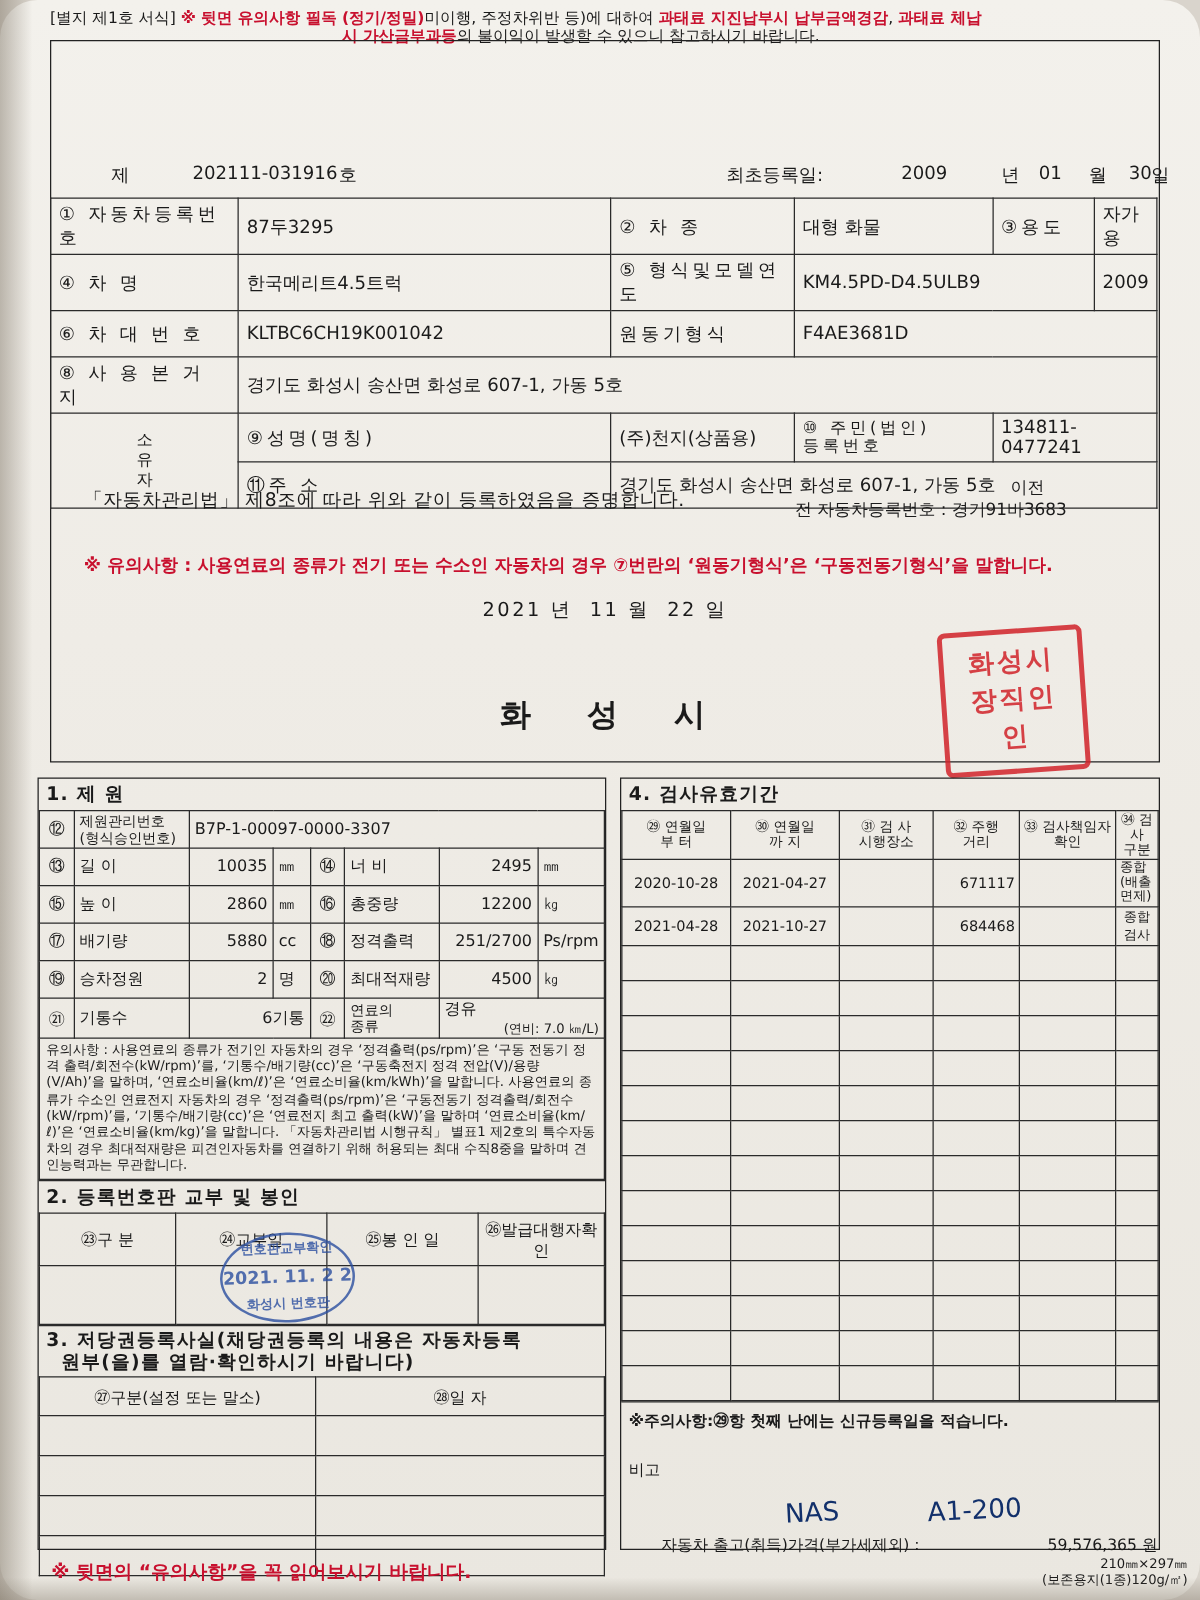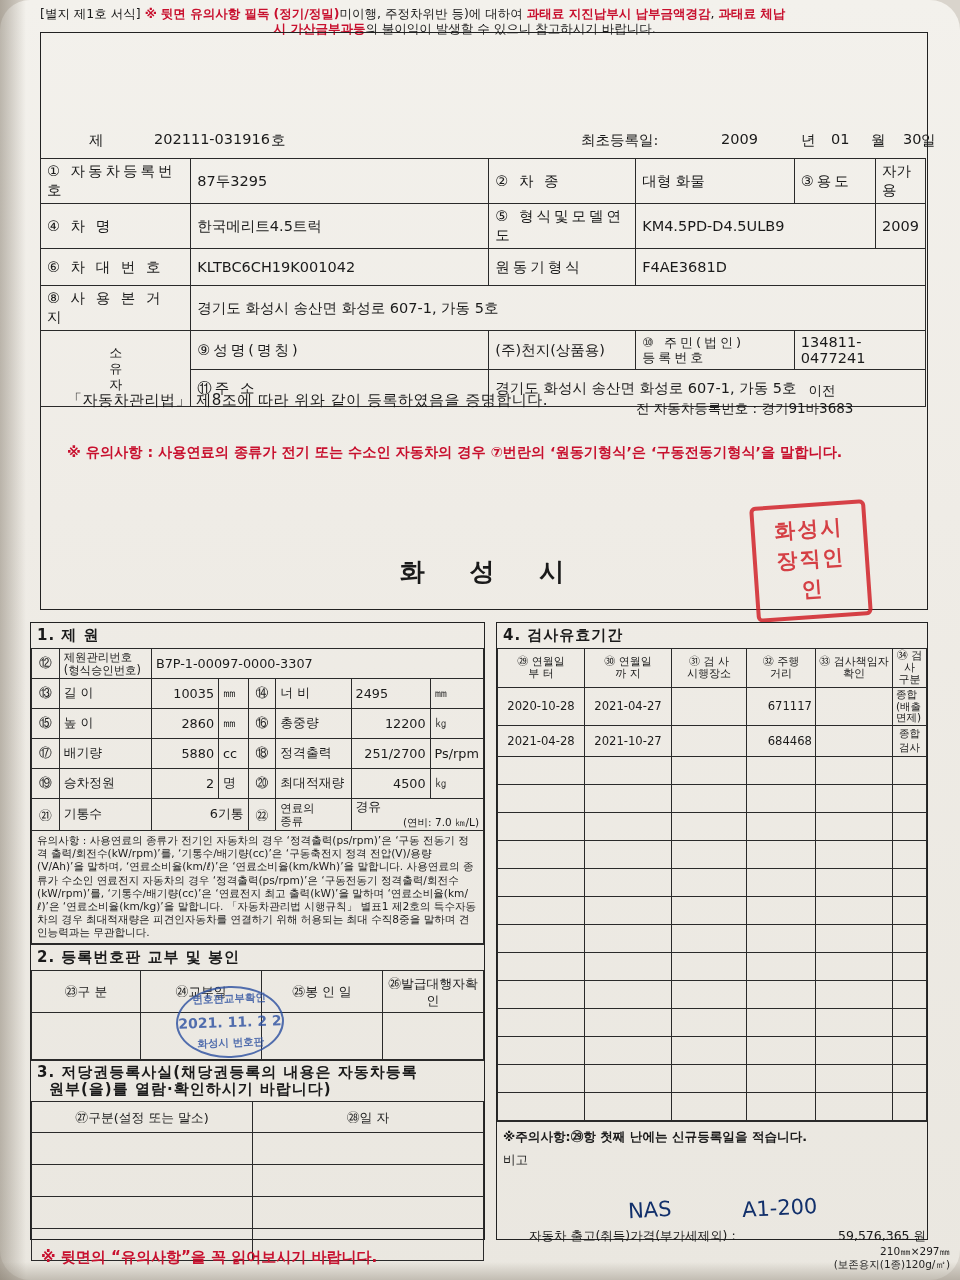--- a/index.html
+++ b/index.html
@@ -172,20 +172,28 @@
 
     <div class="certline">「자동차관리법」 제8조에 따라 위와 같이 등록하였음을 증명합니다.</div>
 
     <div class="prevbox">
       <div style="text-align:right;padding-right:18px;">이전</div>
       <div>전 자동차등록번호 : 경기91바3683</div>
     </div>
 
     <div class="warn red">※ 유의사항 : 사용연료의 종류가 전기 또는 수소인 자동차의 경우 ⑦번란의 ‘원동기형식’은 ‘구동전동기형식’을 말합니다.</div>
 
+    <div class="dateline">
+      <span>2021</span>
+      <span>년</span>&nbsp;
+      <span>11</span>
+      <span>월</span>&nbsp;
+      <span>22</span>
+      <span>일</span>
+    </div>
 
     <div class="issuer">화 성 시</div>
 
     <div class="stamp">
       <span class="s1">화성시</span>
       <span class="s2">장직인</span>
       <span class="s3">인</span>
     </div>
   </div>
 
@@ -203,21 +211,21 @@
         </td>
         <td colspan="6">B7P-1-00097-0000-3307</td>
       </tr>
       <tr>
         <td class="ctr">⑬</td>
         <td>길  이</td>
         <td style="width:62px;text-align:right">10035</td>
         <td class="unit" style="width:22px">㎜</td>
         <td class="ctr" style="width:20px">⑭</td>
         <td style="width:78px">너  비</td>
-        <td style="width:72px;text-align:left">2495</td>
+        <td style="width:72px;text-align:right">2495</td>
         <td class="unit" style="width:28px">㎜</td>
       </tr>
       <tr>
         <td class="ctr">⑮</td>
         <td>높  이</td>
         <td style="text-align:right">2860</td>
         <td class="unit">㎜</td>
         <td class="ctr">⑯</td>
         <td>총중량</td>
         <td style="text-align:right">12200</td>
@@ -477,21 +485,21 @@
             <td></td>
             <td></td>
             <td></td>
             <td></td>
             <td></td>
           </tr>
     </tbody>
       </table>
 
     <div style="border-top:1px solid #2a2a2a;padding:4px 6px;font-size:12.6px;font-weight:bold;">※주의사항:㉙항 첫째 난에는 신규등록일을 적습니다.</div>
-    <div style="padding:2px 6px;font-size:12.6px;">비고</div>
+    <div style="padding:2px 6px;font-size:12.6px;margin-top:16px;">비고</div>
   </div>
 
   <div class="handwrite hw1">NAS</div>
   <div class="handwrite hw2">A1-200</div>
 
   <div class="botline">자동차 출고(취득)가격(부가세제외) :</div>
   <div class="botval">59,576,365 원</div>
   <div class="botspec">
     <span>210㎜×297㎜</span><br>
     <span>(보존용지(1종)120g/㎡)</span>

